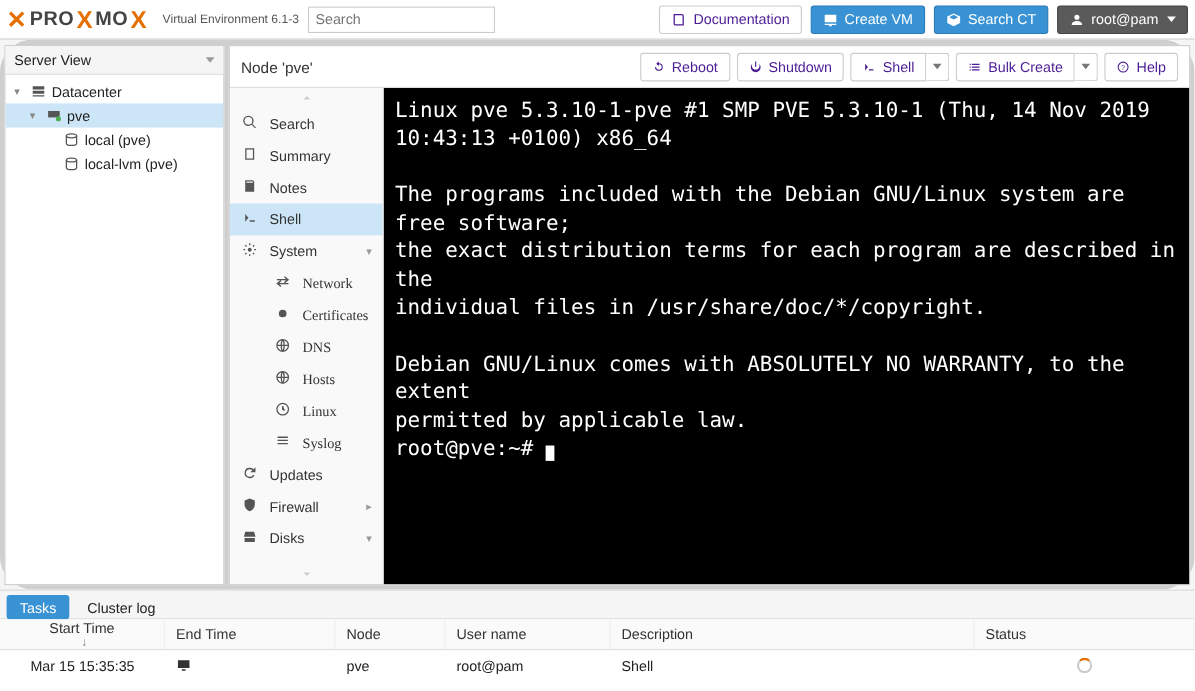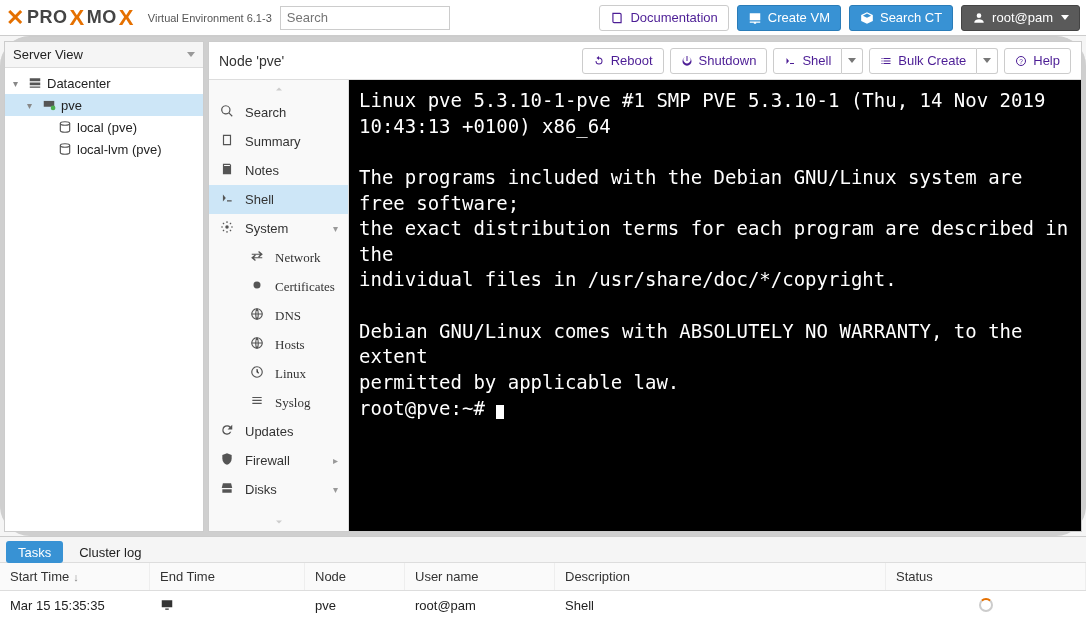--- a/index.html
+++ b/index.html
@@ -62,21 +62,21 @@
     
     
     .bottompane { border-top: 1px solid #ccc; background: #fff; display: flex; flex-direction: column; height: 92px; }
     .tabrow { height: 26px; display: flex; align-items: flex-start; padding: 4px 6px; gap: 4px; background: #f5f5f5; border-bottom: 1px solid #ddd; }
     .tab { height: 22px; padding: 0 12px; display: inline-flex; align-items: center; border-radius: 3px; cursor: pointer; font-size: 13px; }
     .tab.active { background: #3892d4; color: #fff; }
     .gridhdr { height: 28px; display: flex; background: #fafafa; border-bottom: 1px solid #ddd; }
     .gridhdr .col { padding: 0 10px; display: flex; align-items: center; color: #333; border-right: 1px solid #eee; }
     .gridrow { height: 28px; display: flex; align-items: center; }
     .gridrow .col { padding: 0 10px; display: flex; align-items: center; }
-    .c-start { width: 150px; }
+    .c-start { width: 150px; flex-direction: column; }
     .c-end { width: 155px; }
     .c-node { width: 100px; }
     .c-user { width: 150px; }
     .c-desc { flex: 1; min-width: 320px; }
     .c-stat { width: 200px; justify-content:center;}
     .sortarr { margin-left: 4px; color: #888; font-size: 11px; }
     
     
     .spinner { width: 14px; height: 14px; border: 2px solid #ccc; border-top-color: #e57000; border-radius: 50%; animation: spin 1s linear infinite; }
     @keyframes spin { to { transform: rotate(360deg); } }

